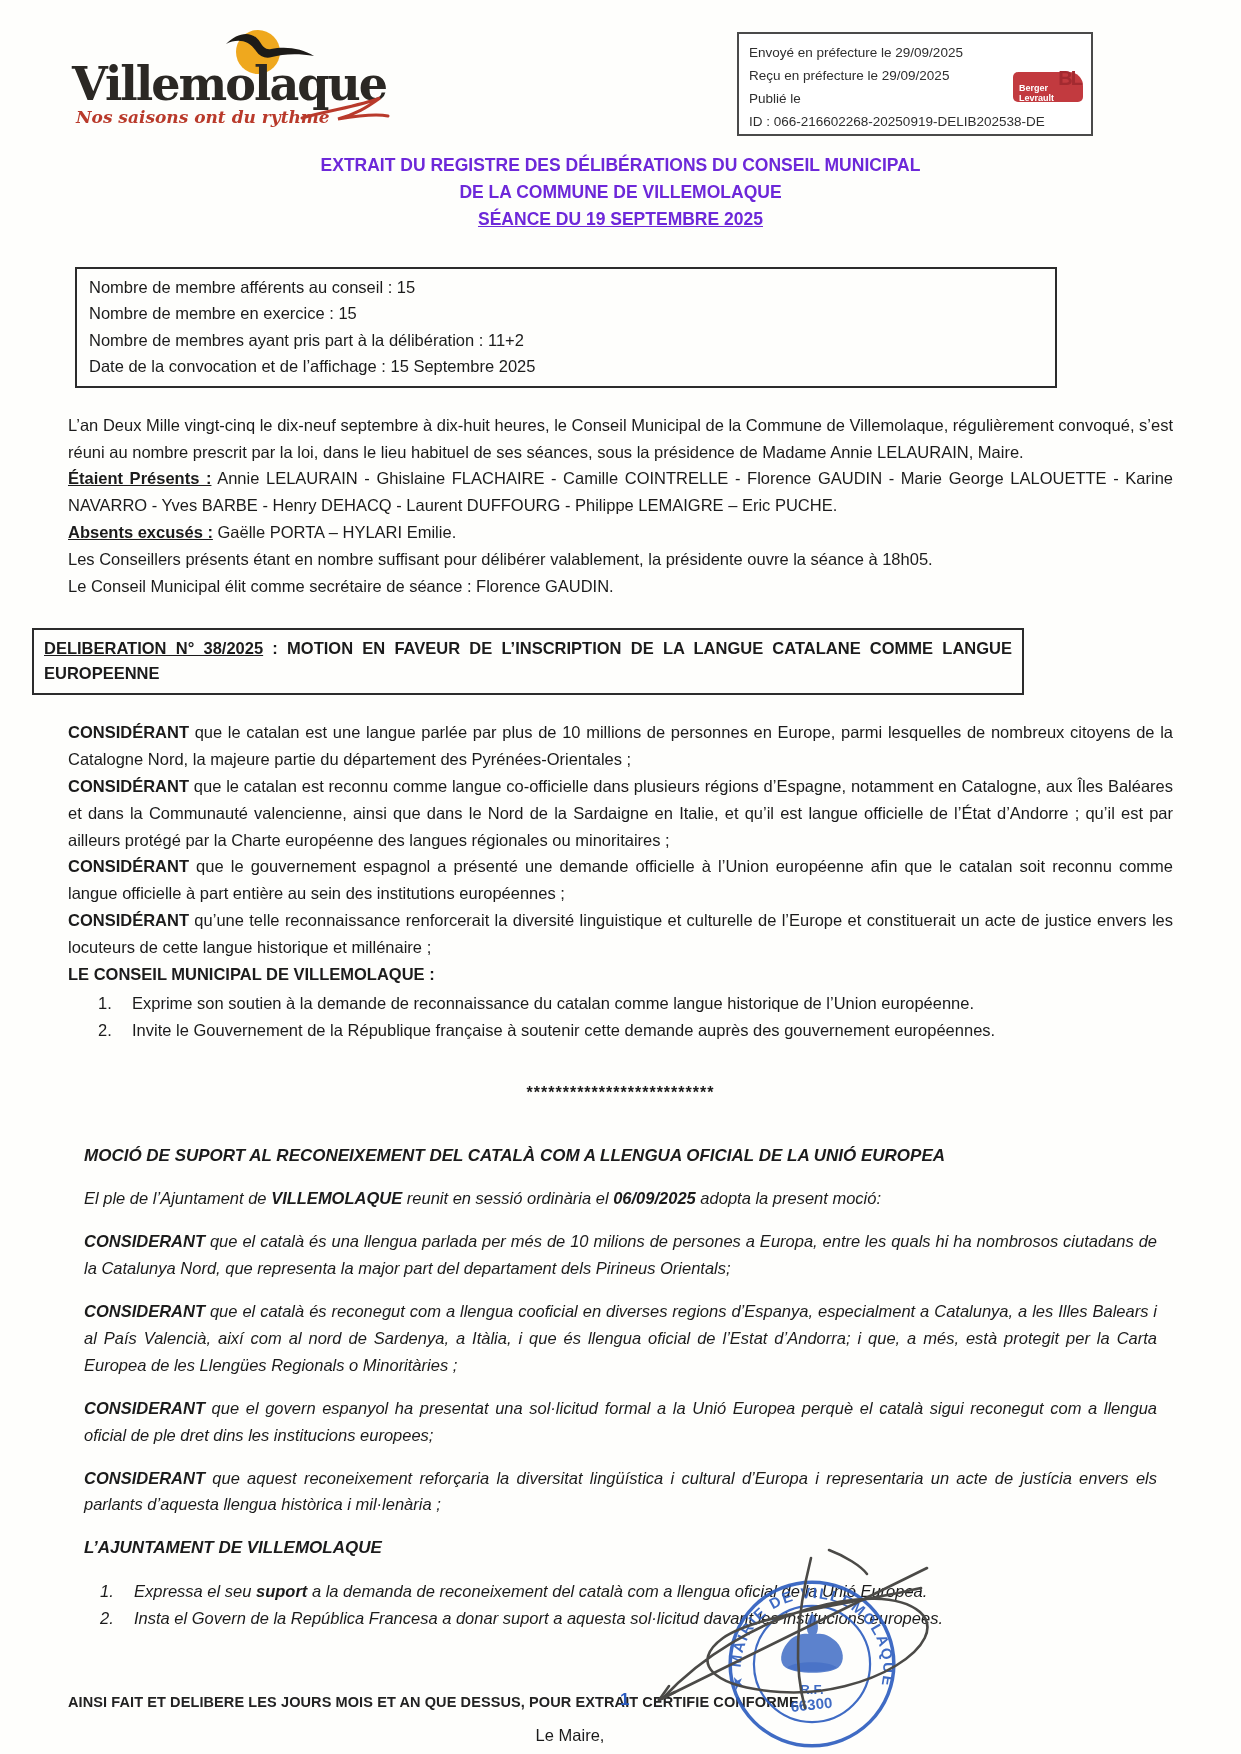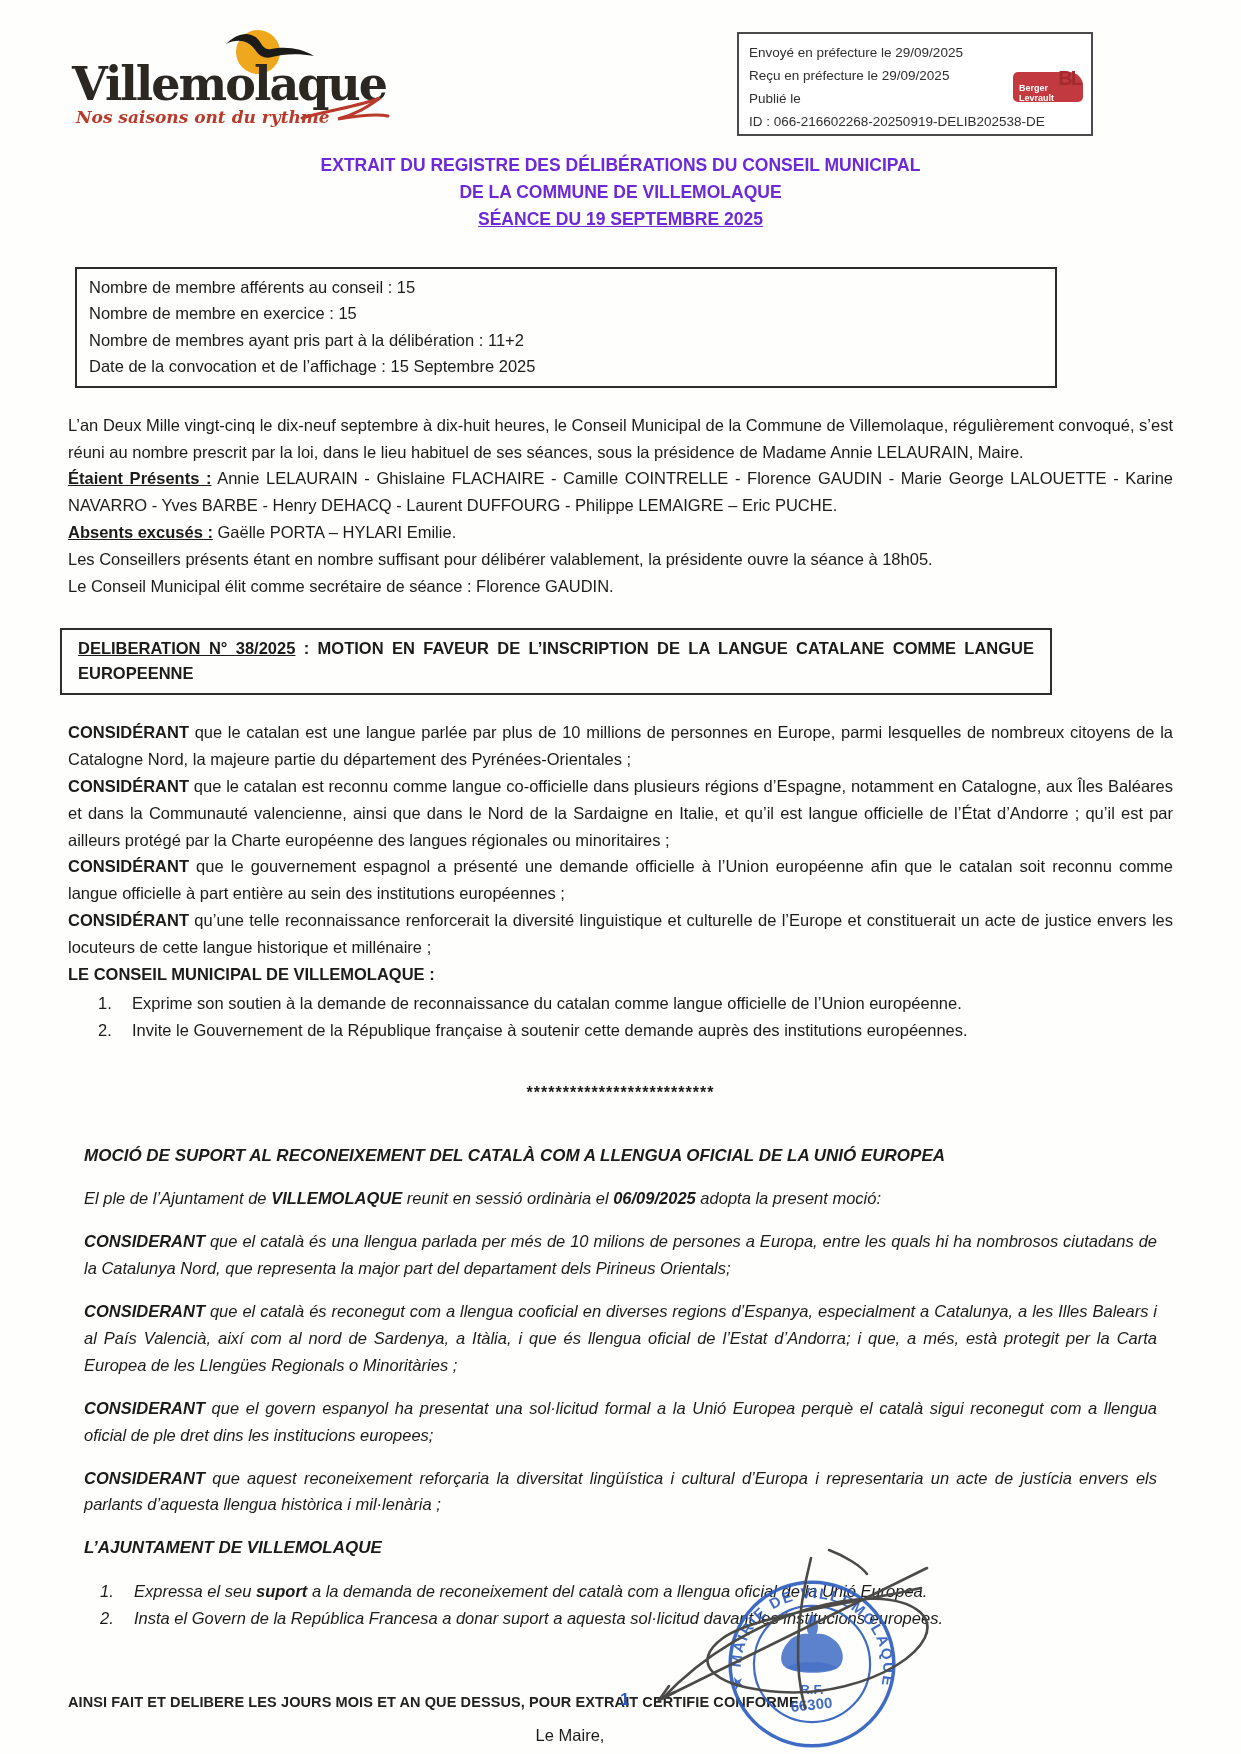--- a/index.html
+++ b/index.html
@@ -34,22 +34,22 @@
     margin:34px 0 0 75px; width:982px; box-sizing:border-box;
     border:2px solid #2c2c2c; padding:5px 12px 7px; font-size:16.5px; line-height:1.58;
   }
   
   .bodycopy{margin:24px 68px 0; font-size:16.5px; line-height:1.63; text-align:justify;}
   .bodycopy p{margin:0;}
   b.lead{font-weight:bold;}
   .ul{text-decoration:underline;}
   
   .delib-box{
-    margin:28px 0 0 60px; width:992px; box-sizing:border-box;
-    border:2px solid #2c2c2c; padding:6px 16px; font-size:16.5px; font-weight:bold;
+    margin:28px 0 0 32px; width:992px; box-sizing:border-box;
+    border:2px solid #2c2c2c; padding:6px 10px; font-size:16.5px; font-weight:bold;
     line-height:1.55; text-align:justify;
   }
   
   .olist{margin:2px 68px 0 0;}
   .olist .li{display:flex; font-size:16.5px; line-height:1.63;}
   .olist .num{width:34px; margin-left:98px; flex:none;}
   
   .divider{margin-top:40px; text-align:center; font-size:16px; font-weight:bold; letter-spacing:1px;}
   
   .catalan{margin:40px 68px 0; font-size:16.5px; line-height:1.63; font-style:italic; text-align:justify;}
@@ -121,25 +121,25 @@
   <div class="bodycopy">
     <p><b class="lead">CONSIDÉRANT</b><span> que le catalan est une langue parlée par plus de 10 millions de personnes en Europe, parmi lesquelles de nombreux citoyens de la Catalogne Nord, la majeure partie du département des Pyrénées-Orientales ;</span></p>
     <p><b class="lead">CONSIDÉRANT</b><span> que le catalan est reconnu comme langue co-officielle dans plusieurs régions d’Espagne, notamment en Catalogne, aux Îles Baléares et dans la Communauté valencienne, ainsi que dans le Nord de la Sardaigne en Italie, et qu’il est langue officielle de l’État d’Andorre ; qu’il est par ailleurs protégé par la Charte européenne des langues régionales ou minoritaires ;</span></p>
     <p><b class="lead">CONSIDÉRANT</b><span> que le gouvernement espagnol a présenté une demande officielle à l’Union européenne afin que le catalan soit reconnu comme langue officielle à part entière au sein des institutions européennes ;</span></p>
     <p><b class="lead">CONSIDÉRANT</b><span> qu’une telle reconnaissance renforcerait la diversité linguistique et culturelle de l’Europe et constituerait un acte de justice envers les locuteurs de cette langue historique et millénaire ;</span></p>
     <p><b class="lead">LE CONSEIL MUNICIPAL DE VILLEMOLAQUE :</b></p>
   </div>
   <div class="olist">
     <div class="li">
       <span class="num">1.</span>
-      <span>Exprime son soutien à la demande de reconnaissance du catalan comme langue officielle de l’Union européenne.</span>
+      <span>Exprime son soutien à la demande de reconnaissance du catalan comme langue historique de l’Union européenne.</span>
     </div>
     <div class="li">
       <span class="num">2.</span>
-      <span>Invite le Gouvernement de la République française à soutenir cette demande auprès des institutions européennes.</span>
+      <span>Invite le Gouvernement de la République française à soutenir cette demande auprès des gouvernement européennes.</span>
     </div>
   </div>
 
   <div class="divider">**************************</div>
 
   <div class="catalan">
     <p class="heading">MOCIÓ DE SUPORT AL RECONEIXEMENT DEL CATALÀ COM A LLENGUA OFICIAL DE LA UNIÓ EUROPEA</p>
     <p><span>El ple de l’Ajuntament de </span><b>VILLEMOLAQUE</b><span> reunit en sessió ordinària el </span><b>06/09/2025</b><span> adopta la present moció:</span></p>
     <p><b class="lead">CONSIDERANT</b><span> que el català és una llengua parlada per més de 10 milions de persones a Europa, entre les quals hi ha nombrosos ciutadans de la Catalunya Nord, que representa la major part del departament dels Pirineus Orientals;</span></p>
     <p><b class="lead">CONSIDERANT</b><span> que el català és reconegut com a llengua cooficial en diverses regions d’Espanya, especialment a Catalunya, a les Illes Balears i al País Valencià, així com al nord de Sardenya, a Itàlia, i que és llengua oficial de l’Estat d’Andorra; i que, a més, està protegit per la Carta Europea de les Llengües Regionals o Minoritàries ;</span></p>

